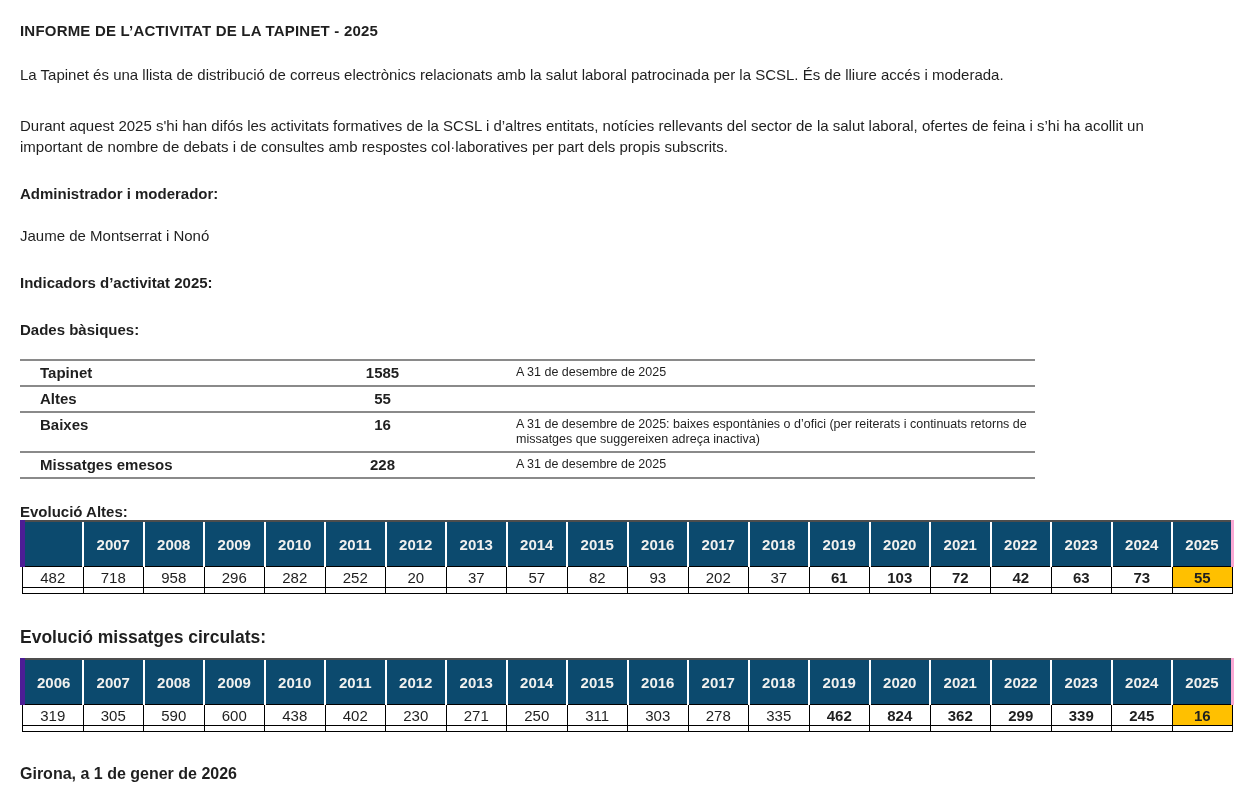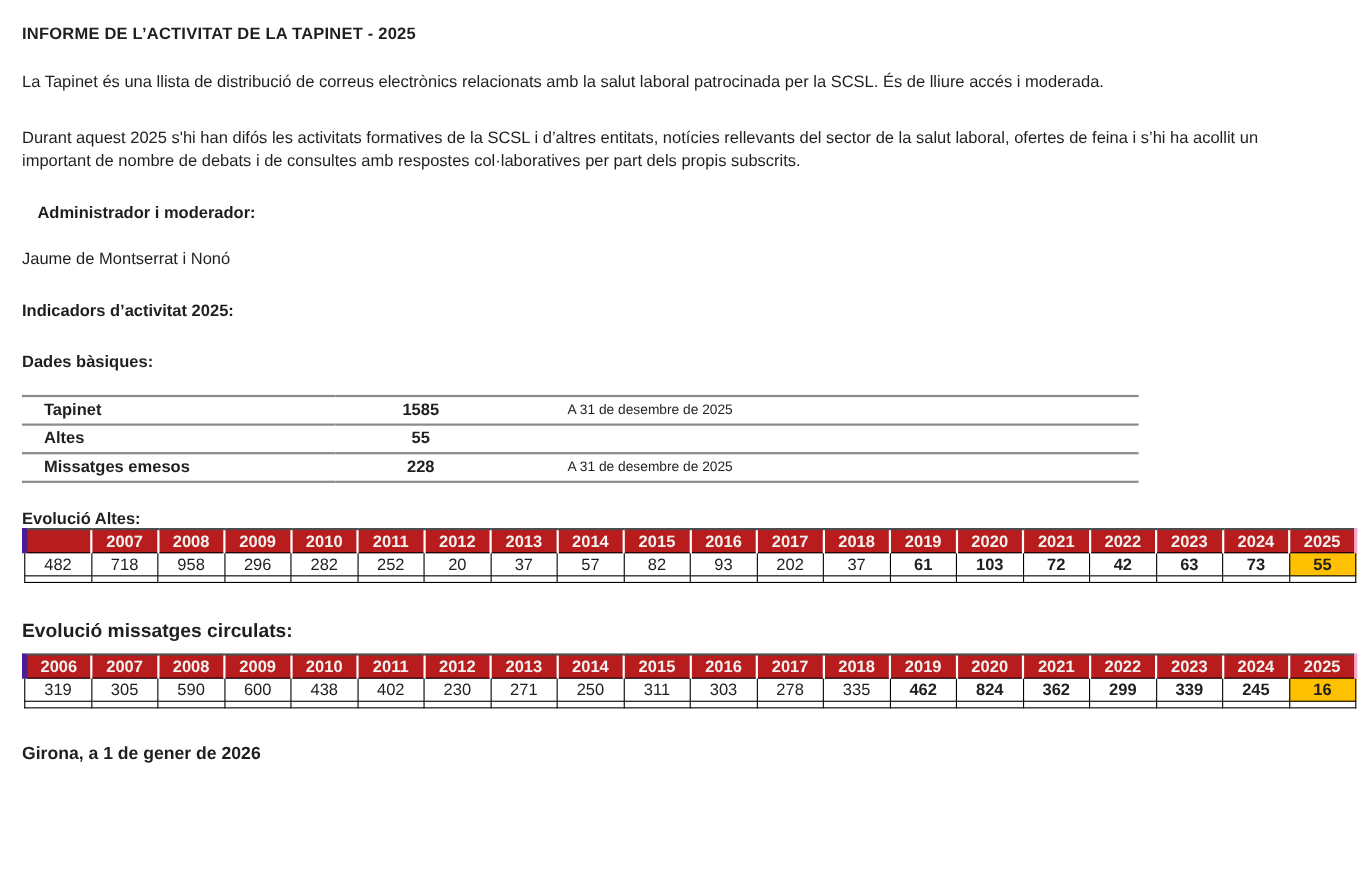--- a/index.html
+++ b/index.html
@@ -31,21 +31,21 @@
   .body-text.tight { margin-bottom: 28px; }
   .h-bold {
     font-size: 15px;
     font-weight: bold;
     margin: 0;
   }
   .plain-line {
     font-size: 15px;
     margin: 0;
   }
-  #admin-heading   { margin-bottom: 25px; margin-left: 14px; }
+  #admin-heading   { margin-bottom: 25px; }
   #admin-name      { margin-bottom: 30px; }
   #indicators-heading { margin-bottom: 30px; }
   #basic-heading   { margin-bottom: 21px; }
   #altes-heading   { }
   #messages-heading{
     font-size: 17.5px;
     margin-bottom: 10px;
   }
   #footer-line     { font-size: 16px; }
 
@@ -77,30 +77,30 @@
     padding: 4px 8px 4px 56px;
   }
 
   
   table.years {
     border-collapse: collapse;
     table-layout: fixed;
     width: 1214px;
   }
   table.years th {
-    background: #b91c1c;
+    background: #0c4a6e;
     color: #f1f1ef;
     font-size: 15px;
     font-weight: bold;
     text-align: center;
     height: 20px;
     border-left: 2px solid #ffffff;
     border-top: 2px solid #4d4d4d;
     border-bottom: 1px solid #000000;
-    padding: 0;
+    padding: 12px;
   }
   table.years th:first-child { border-left: 5px solid #4c1d95; }
   table.years th:last-child  { border-right: 3px solid #f9a8d4; }
   table.years td {
     font-size: 15px;
     text-align: center;
     height: 20px;
     border: 1px solid #000000;
     padding: 0;
     background: #ffffff;
@@ -132,20 +132,25 @@
   <tbody>
       <tr>
         <td class="label">Tapinet</td>
         <td class="value">1585</td>
         <td class="note">A 31 de desembre de 2025</td>
       </tr>
       <tr>
         <td class="label">Altes</td>
         <td class="value">55</td>
         <td class="note"></td>
+      </tr>
+      <tr>
+        <td class="label">Baixes</td>
+        <td class="value">16</td>
+        <td class="note">A 31 de desembre de 2025: baixes espontànies o d’ofici (per reiterats i continuats retorns de missatges que suggereixen adreça inactiva)</td>
       </tr>
       <tr>
         <td class="label">Missatges emesos</td>
         <td class="value">228</td>
         <td class="note">A 31 de desembre de 2025</td>
       </tr>
     </tbody>
 </table>
 
 <p class="h-bold" id="altes-heading">Evolució Altes:</p>

